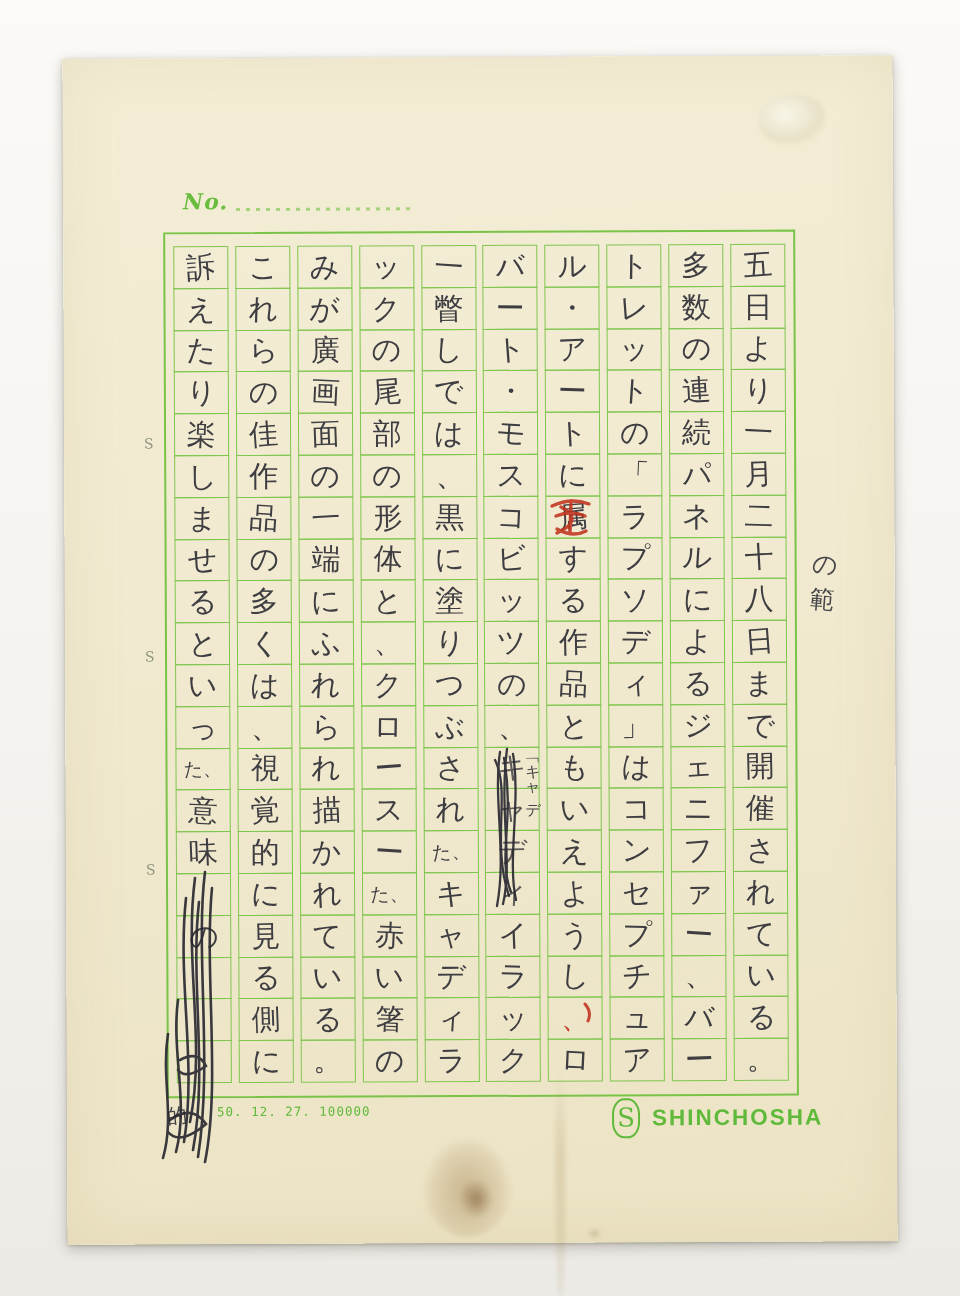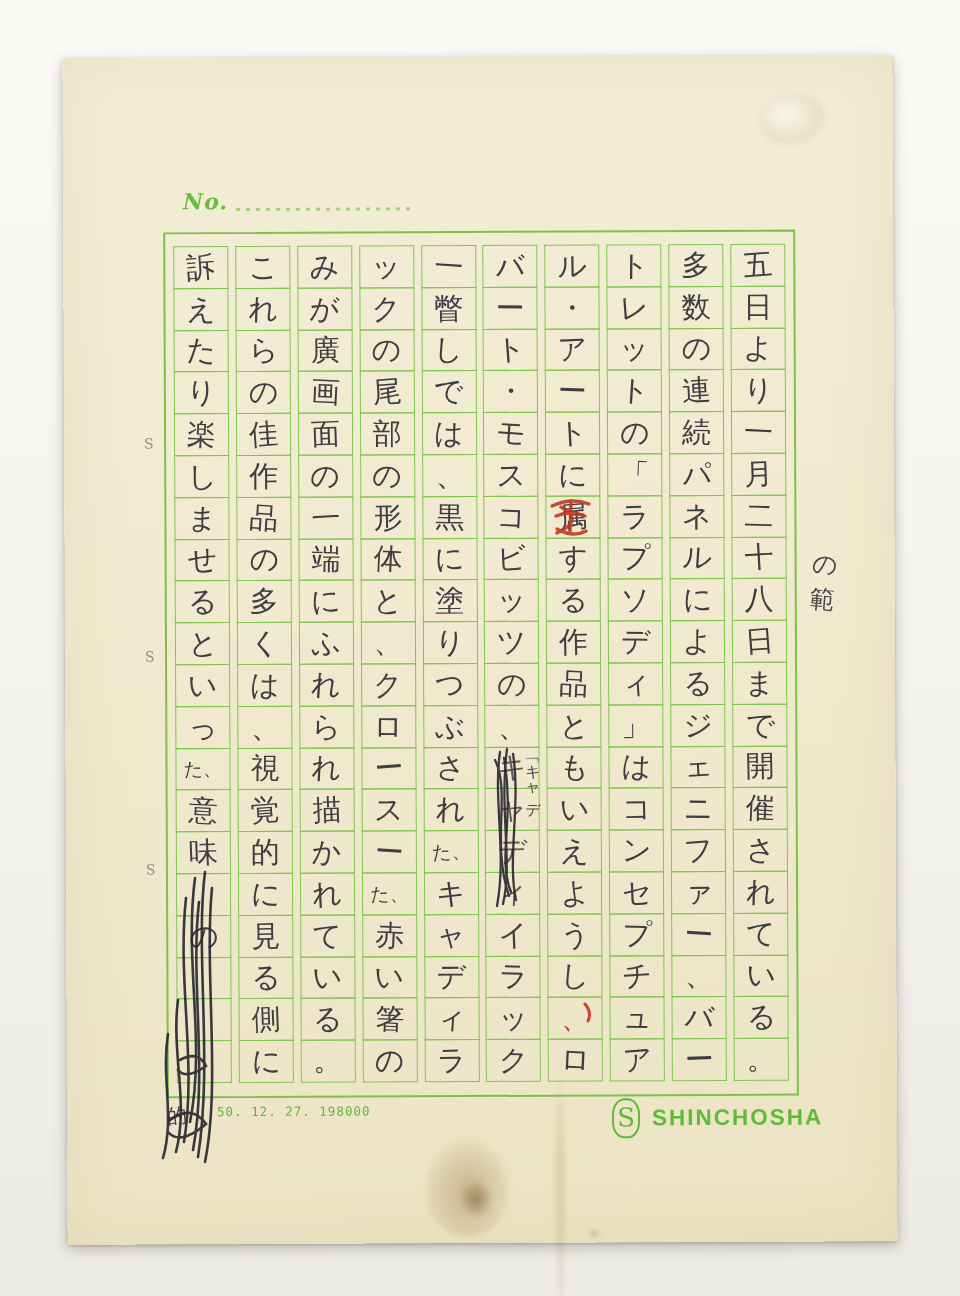--- a/index.html
+++ b/index.html
@@ -747,21 +747,21 @@
         </div>
       </div>
 
     <span class="smark s1">S</span>
     <span class="smark s2">S</span>
     <span class="smark s3">S</span>
 
     <div class="note-right">の範</div>
     <div class="note-bottom">的</div>
 
-    <div class="imprint">50. 12. 27. 198000</div>
+    <div class="imprint">50. 12. 27. 100000</div>
 
     <div class="logo">
       <span class="badge">
           <span>S</span>
         </span>
       <span class="logo-text">SHINCHOSHA</span>
     </div>
 
     <div class="stain big"></div>
     <div class="stain dark"></div>

